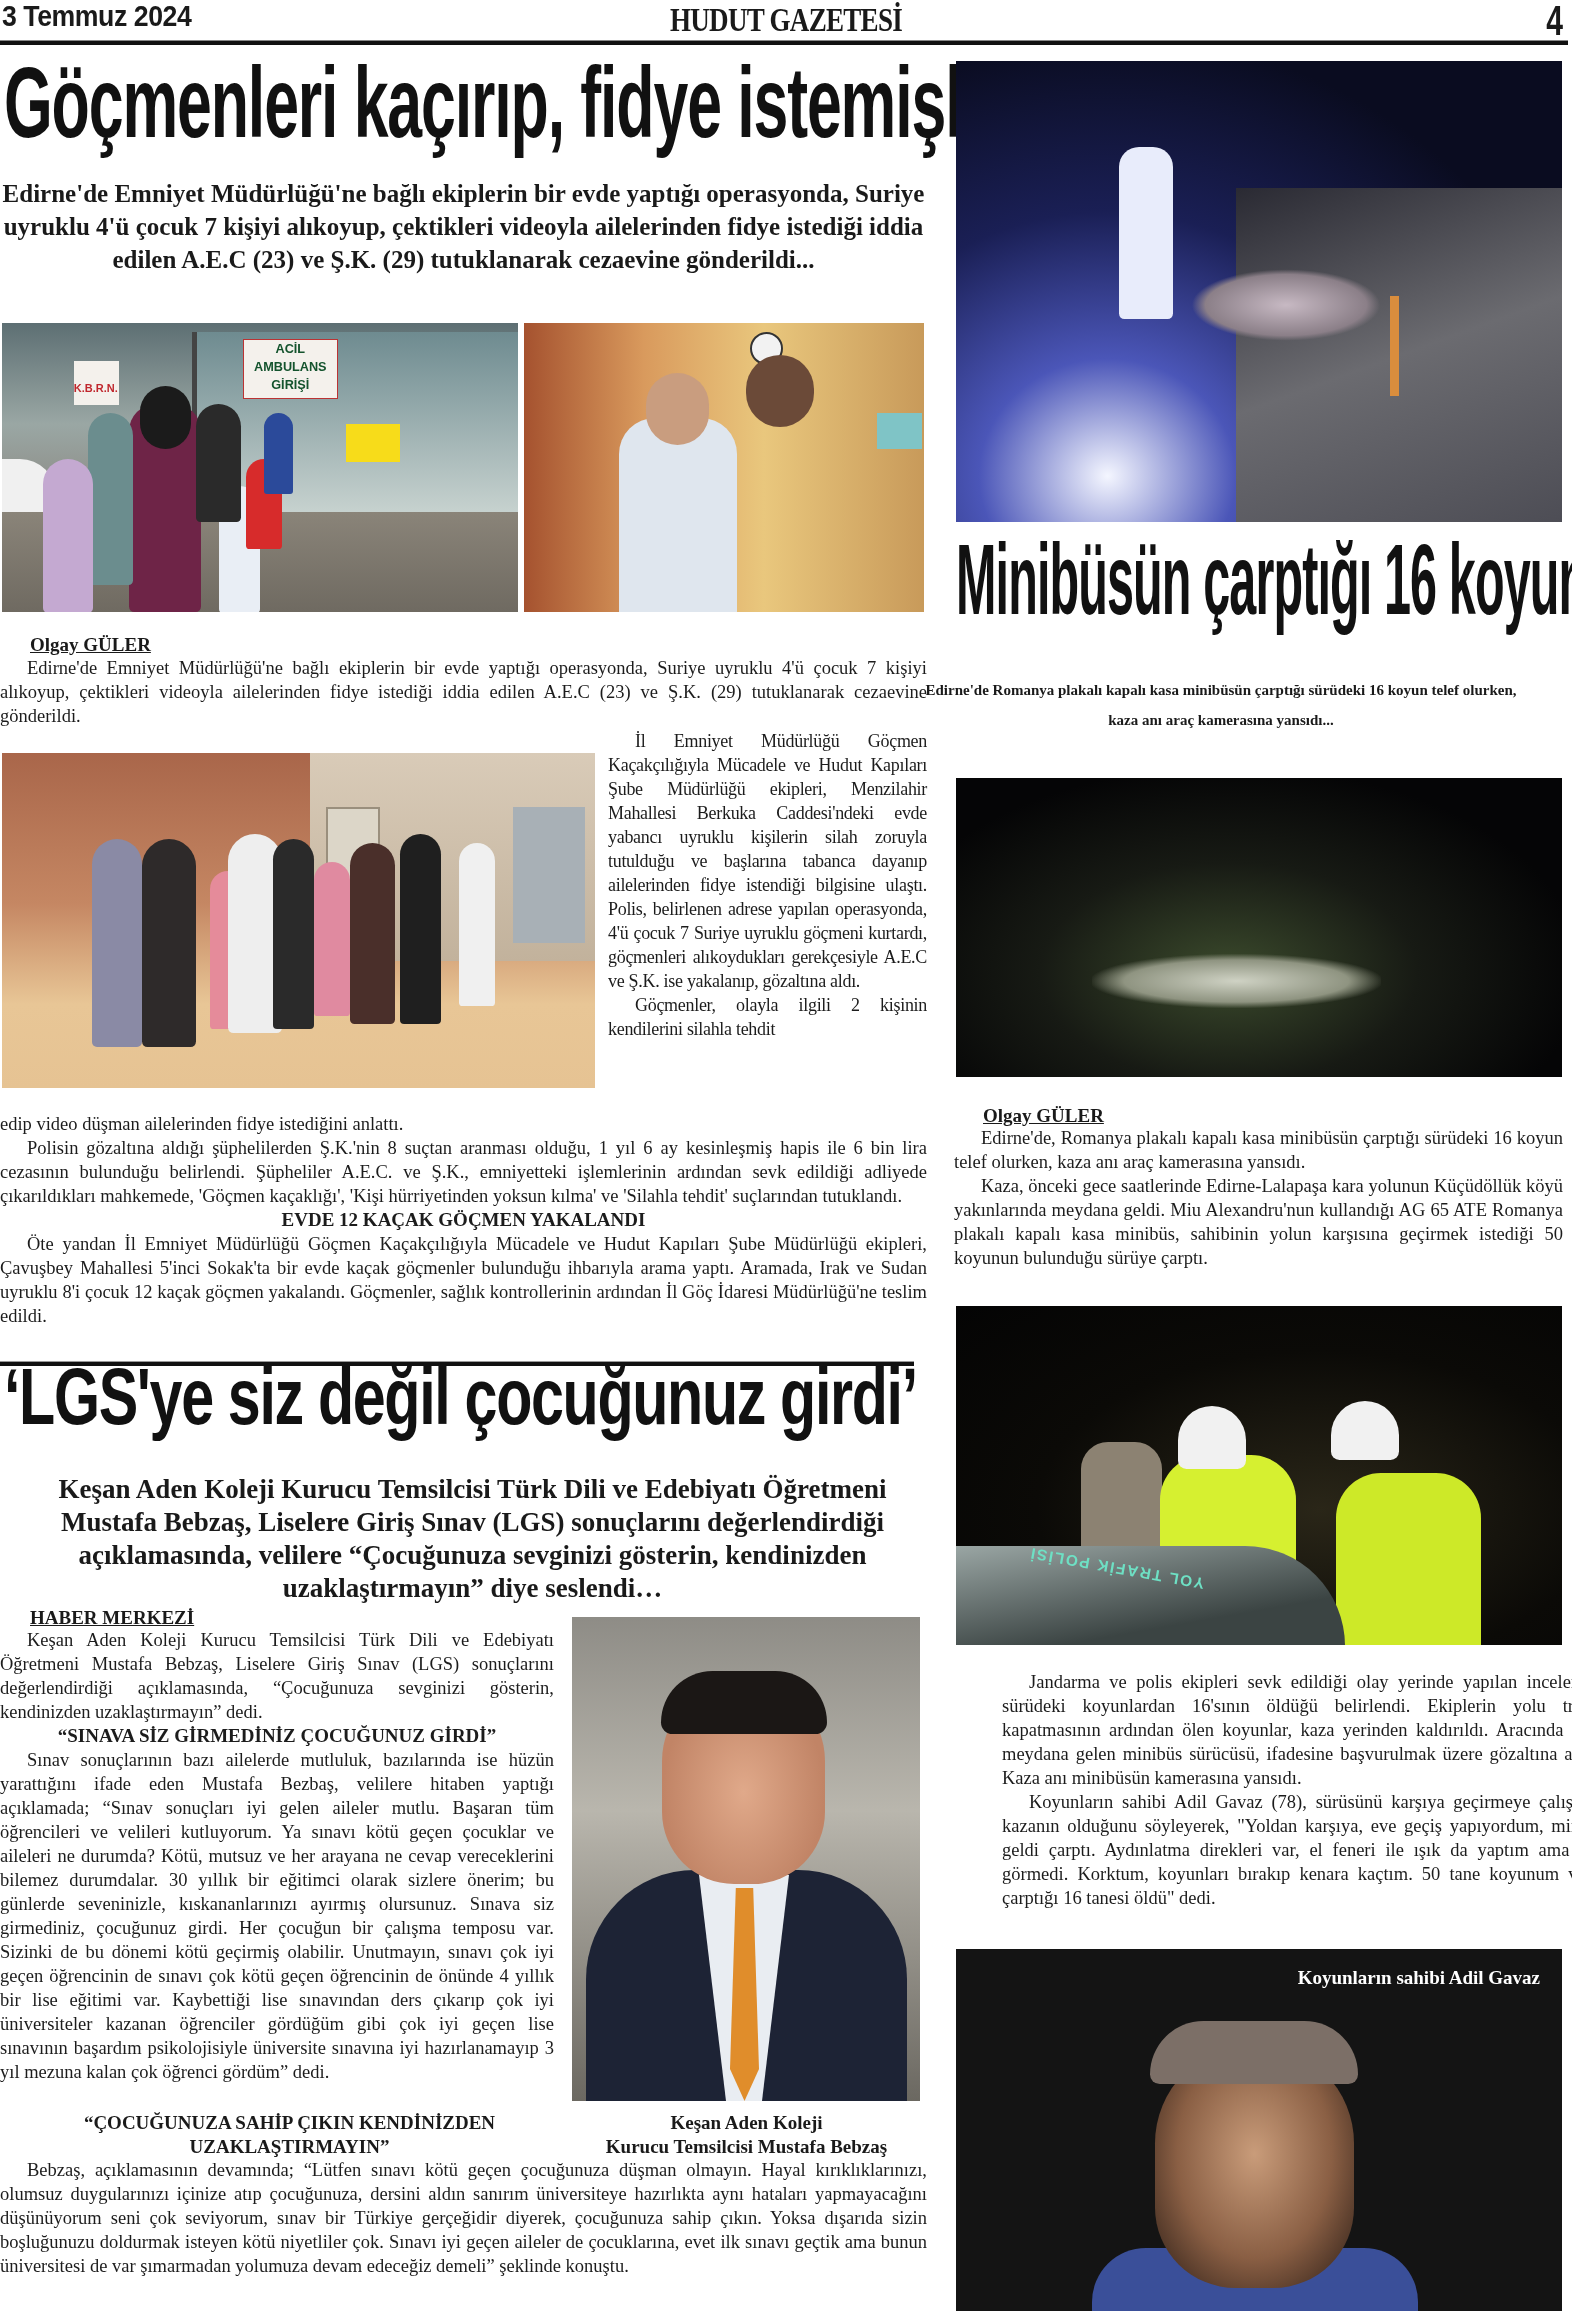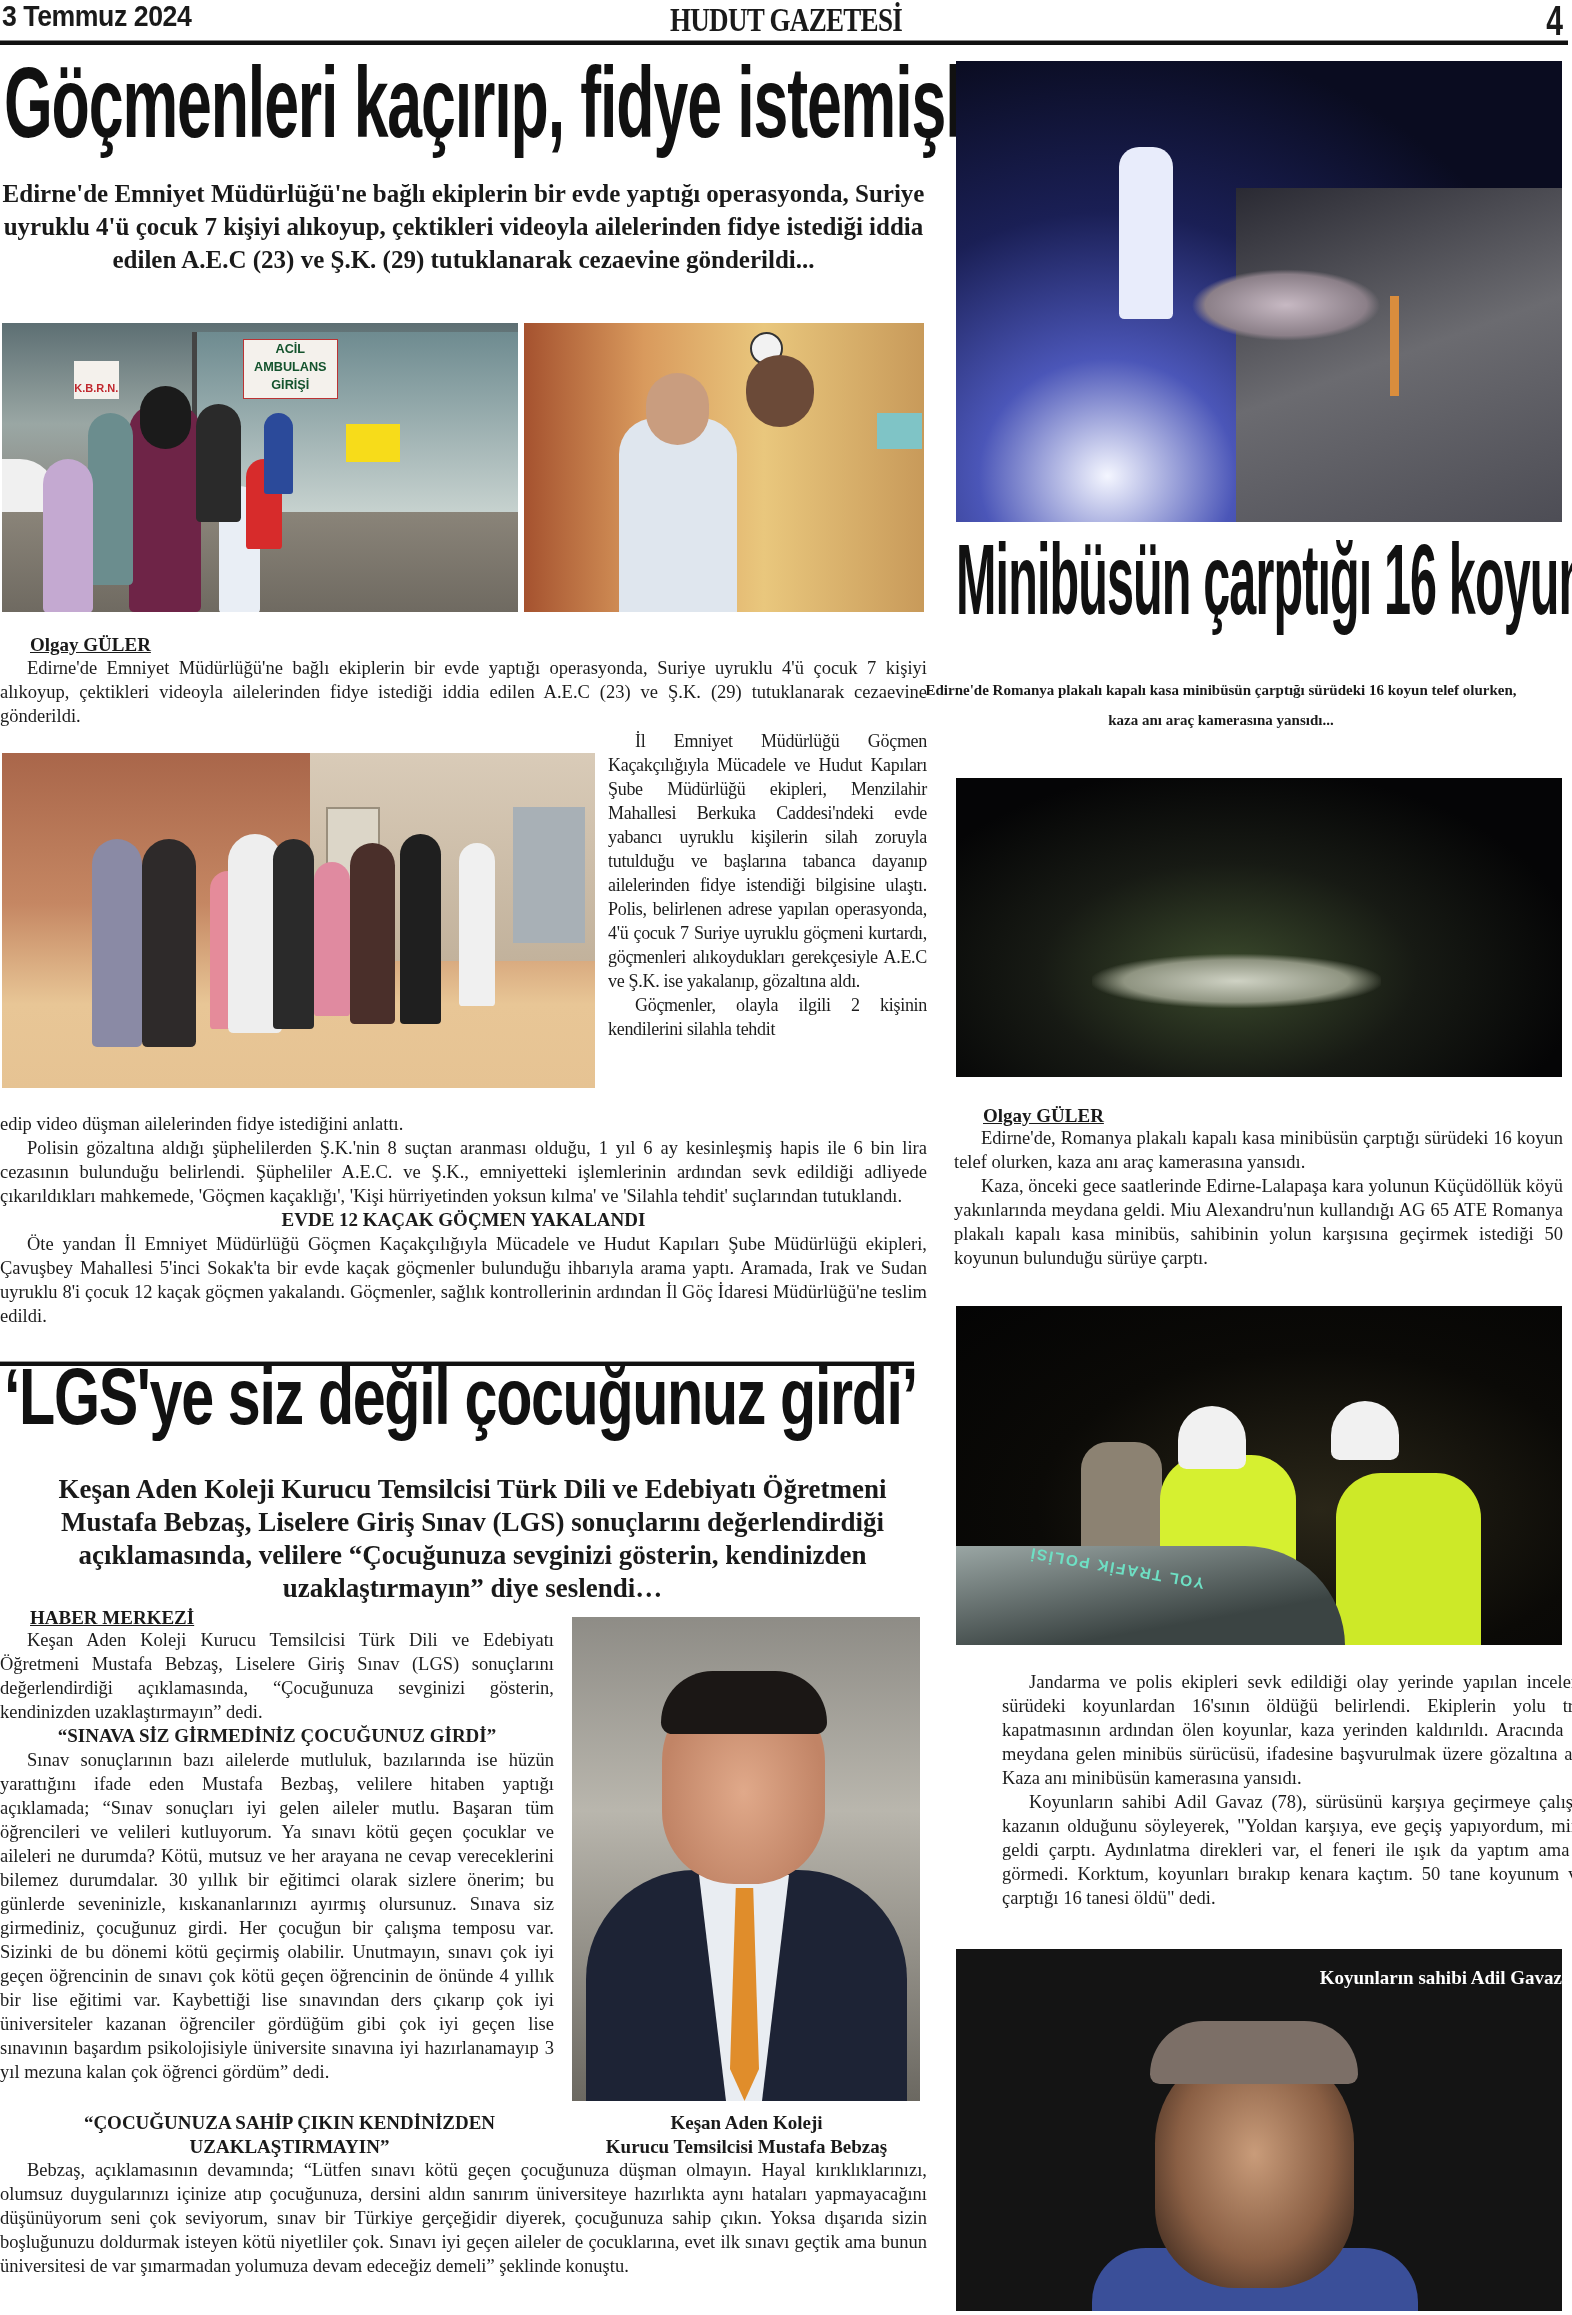--- a/index.html
+++ b/index.html
@@ -31,21 +31,21 @@
   .body p { text-indent: 27px; }
   .narrow { font-size: 18px; line-height: 24px; letter-spacing: -0.3px; }
   .sub { font-weight: bold; text-align: center; font-size: 19px; line-height: 23.5px; }
 
   
   .photo { position: absolute; overflow: hidden; }
   .ph-er { left: 1.8px; top: 323px; width: 516px; height: 289px;
     background: linear-gradient(180deg, #5d6f73 0%, #9aa7a4 35%, #8d8c86 60%, #767067 100%); }
   .ph-er .door { position:absolute; left: 190px; top: 9px; width: 326px; height: 181px; background: linear-gradient(180deg,#6e8b90,#c7d2cf); border-left: 5.4px solid #444; }
   .ph-er .sign { position:absolute; left: 241px; top: 16.3px; width: 95px; height: 60px; background: #f4f1ec; border: 1.8px solid #b33; color: #14532d; font: bold 12.7px "Liberation Sans", sans-serif; text-align:center; line-height: 18px; }
-  .ph-er .sign2 { position:absolute; left: 72px; top: 38px; width: 45px; height: 38px; background: #f4f1ec; color:#c0272d; font: bold 11px "Liberation Sans", sans-serif; text-align:center; line-height: 54px; }
+  .ph-er .sign2 { position:absolute; left: 72px; top: 38px; width: 45px; height: 44px; background: #f4f1ec; color:#c0272d; font: bold 11px "Liberation Sans", sans-serif; line-height: 54px; }
   .ph-er .ysign { position:absolute; left: 344px; top: 101px; width: 54px; height: 38px; background: #f7dc1a; }
   .ph-er .car { position:absolute; left: 0; top: 136px; width: 54px; height: 100px; background: #f0f0f0; border-radius: 0 36px 9px 0; }
   .ph-er .floor { position:absolute; left:0; bottom:0; width:100%; height:100px; background: linear-gradient(180deg,#8a8479,#6f6a61); }
   .person { position:absolute; border-radius: 27px 27px 5.4px 5.4px; }
 
   .ph-cor { left: 524px; top: 323px; width: 400px; height: 289px;
     background: linear-gradient(90deg, #a5522f 0%, #d99a5d 30%, #e9c77d 60%, #c89a5a 100%); }
   .ph-cor .vest { position:absolute; left: 181px; top: 72px; width: 154px; height: 217px; background: #1e2a3a; border-radius: 36px 36px 0 0; }
   .ph-cor .vest span { position:absolute; left: 0; width: 100%; top: 104px; color: #d8d8d8; text-align:center; font: bold 13.6px "Liberation Serif", serif; }
   .ph-cor .head2 { position:absolute; left: 222px; top: 32px; width: 68px; height: 72px; background: #6b4a38; border-radius: 36px; }
@@ -76,21 +76,21 @@
   .ph-pol .cap1 { position:absolute; left: 222px; top: 100px; width: 68px; height: 63px; background: #f1f1f1; border-radius: 36px 36px 9px 9px; }
   .ph-pol .cap2 { position:absolute; left: 375px; top: 95px; width: 68px; height: 59px; background: #f1f1f1; border-radius: 36px 36px 9px 9px; }
   .ph-pol .man { position:absolute; left: 125px; top: 136px; width: 81px; height: 109px; background: #8c8272; border-radius: 27px 27px 0 0; }
   .ph-pol .car { position:absolute; left: 0; top: 240px; width: 389px; height: 100px; background: linear-gradient(170deg, #9aa6a4, #3b4443 70%); border-radius: 0 109px 0 0; }
   .ph-pol .car span { position:absolute; left: 72px; top: 12.7px; color: #6ee0c4; font: bold 15.4px "Liberation Sans", sans-serif; transform: rotate(190deg); letter-spacing: 1.8px; }
 
   .ph-old { left: 956px; top: 1949px; width: 606px; height: 362px; background: #141414; }
   .ph-old .face { position:absolute; left: 199px; top: 95px; width: 199px; height: 244px; background: radial-gradient(ellipse at 50% 45%, #c99c7a 0%, #8a5f44 55%, #3e2a1f 90%); border-radius: 100px 100px 81px 81px; }
   .ph-old .cap { position:absolute; left: 194px; top: 72px; width: 208px; height: 63px; background: #7c6f67; border-radius: 100px 100px 18px 18px; }
   .ph-old .shirt { position:absolute; left: 136px; top: 299px; width: 326px; height: 63px; background: #3a4f99; border-radius: 54px 54px 0 0; }
-  .ph-old .cap-text { position:absolute; right: 0; top: 18px; color: #ffffff; font: bold 19px "Liberation Serif", serif; margin-left: 23px; }
+  .ph-old .cap-text { position:absolute; right: 22px; top: 18px; color: #ffffff; font: bold 19px "Liberation Serif", serif; margin-left: 23px; }
 
   .ph-bebzas { left: 572px; top: 1617px; width: 348px; height: 484px; background: linear-gradient(180deg, #8e8c86 0%, #b9b6ad 40%, #6b6861 100%); }
   .ph-bebzas .suit { position:absolute; left: 13.6px; top: 253px; width: 321px; height: 231px; background: #1d2335; border-radius: 109px 109px 0 0; }
   .ph-bebzas .shirt { position:absolute; left: 127px; top: 258px; width: 90px; height: 226px; background: #e9edf2; clip-path: polygon(0 0,100% 0,70% 100%,30% 100%); }
   .ph-bebzas .tie { position:absolute; left: 158px; top: 271px; width: 29px; height: 213px; background: #e08d2b; clip-path: polygon(20% 0,80% 0,100% 85%,50% 100%,0 85%); }
   .ph-bebzas .head { position:absolute; left: 90px; top: 63px; width: 163px; height: 204px; background: radial-gradient(ellipse at 50% 55%, #e0a98a 0%, #c18466 70%); border-radius: 81px 81px 72px 72px; }
   .ph-bebzas .hair { position:absolute; left: 89px; top: 54px; width: 166px; height: 63px; background: #1b1715; border-radius: 81px 81px 18px 18px; }
 
   .caption { font-family: "Liberation Serif", serif; font-weight: bold; font-size: 19px; text-align: center; line-height: 23.5px; }
   .rule { background: #111; height: 5.4px; border-top: 0.9px solid #999; }

